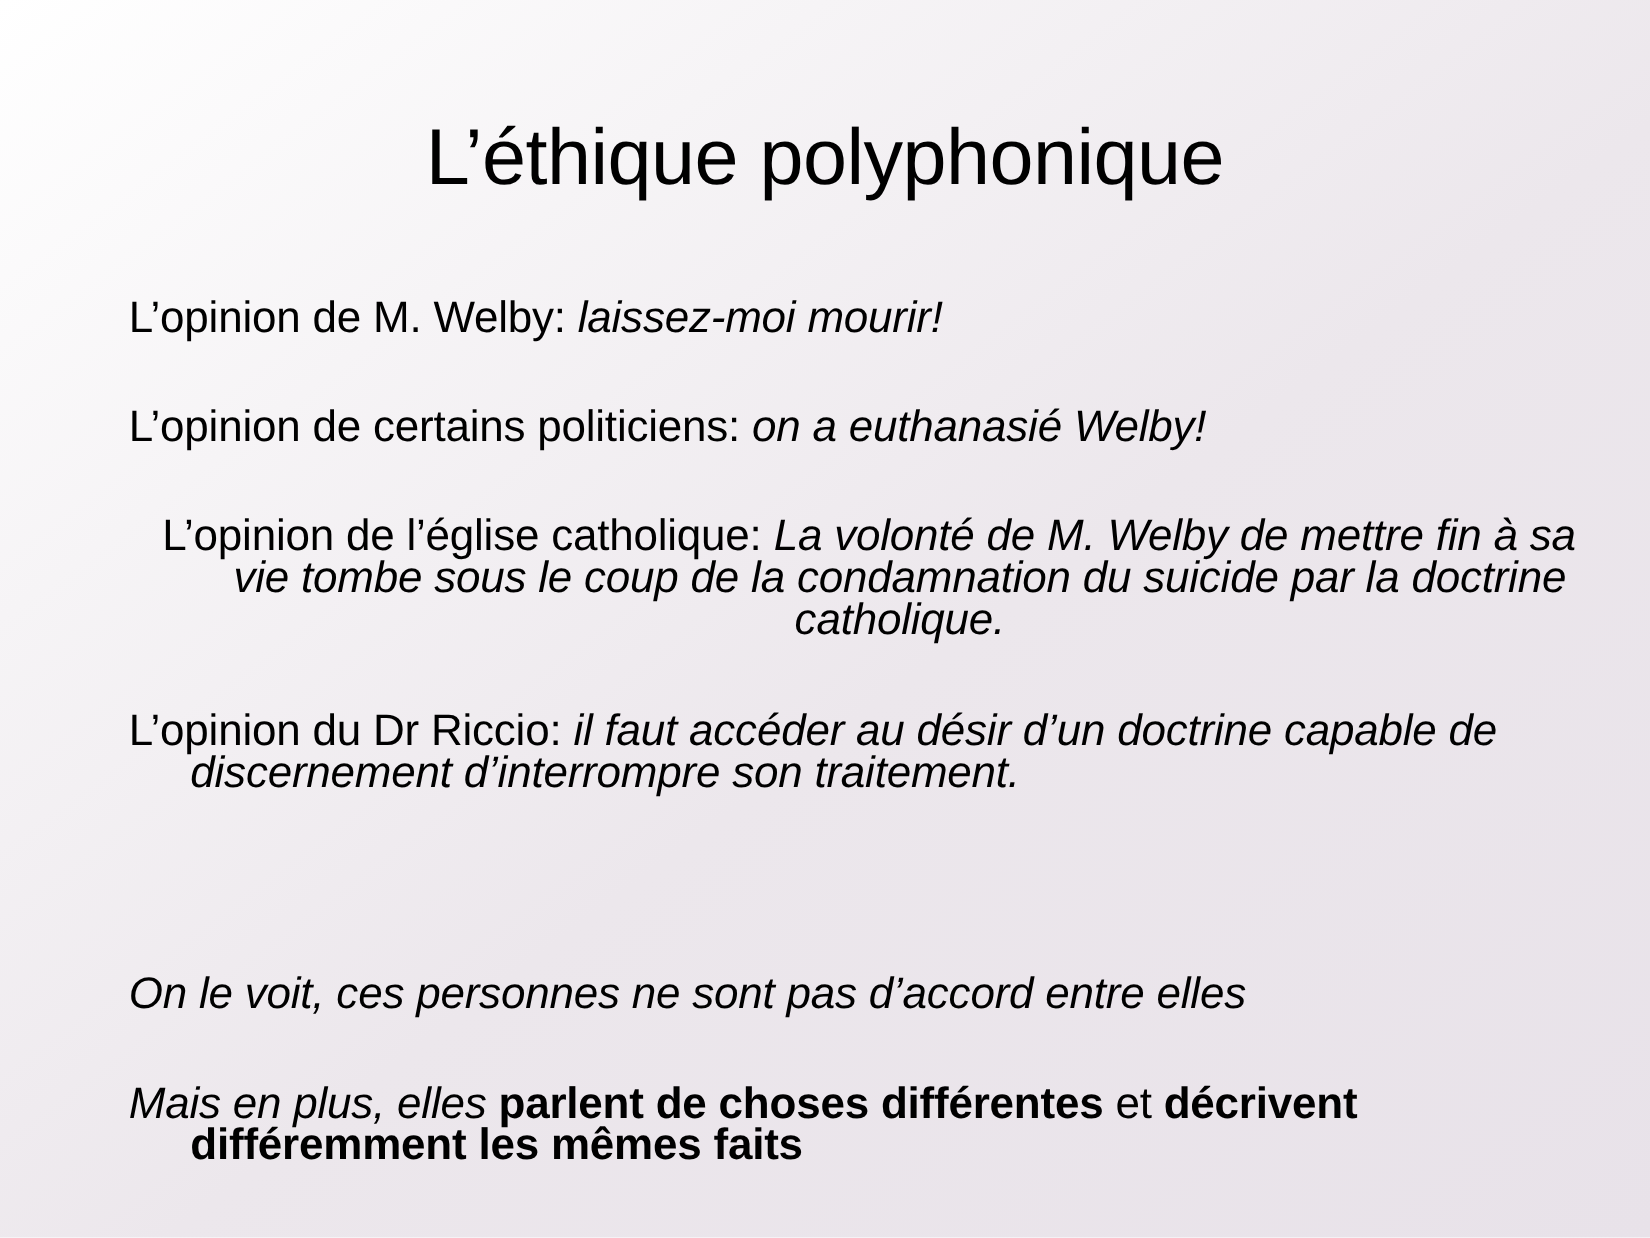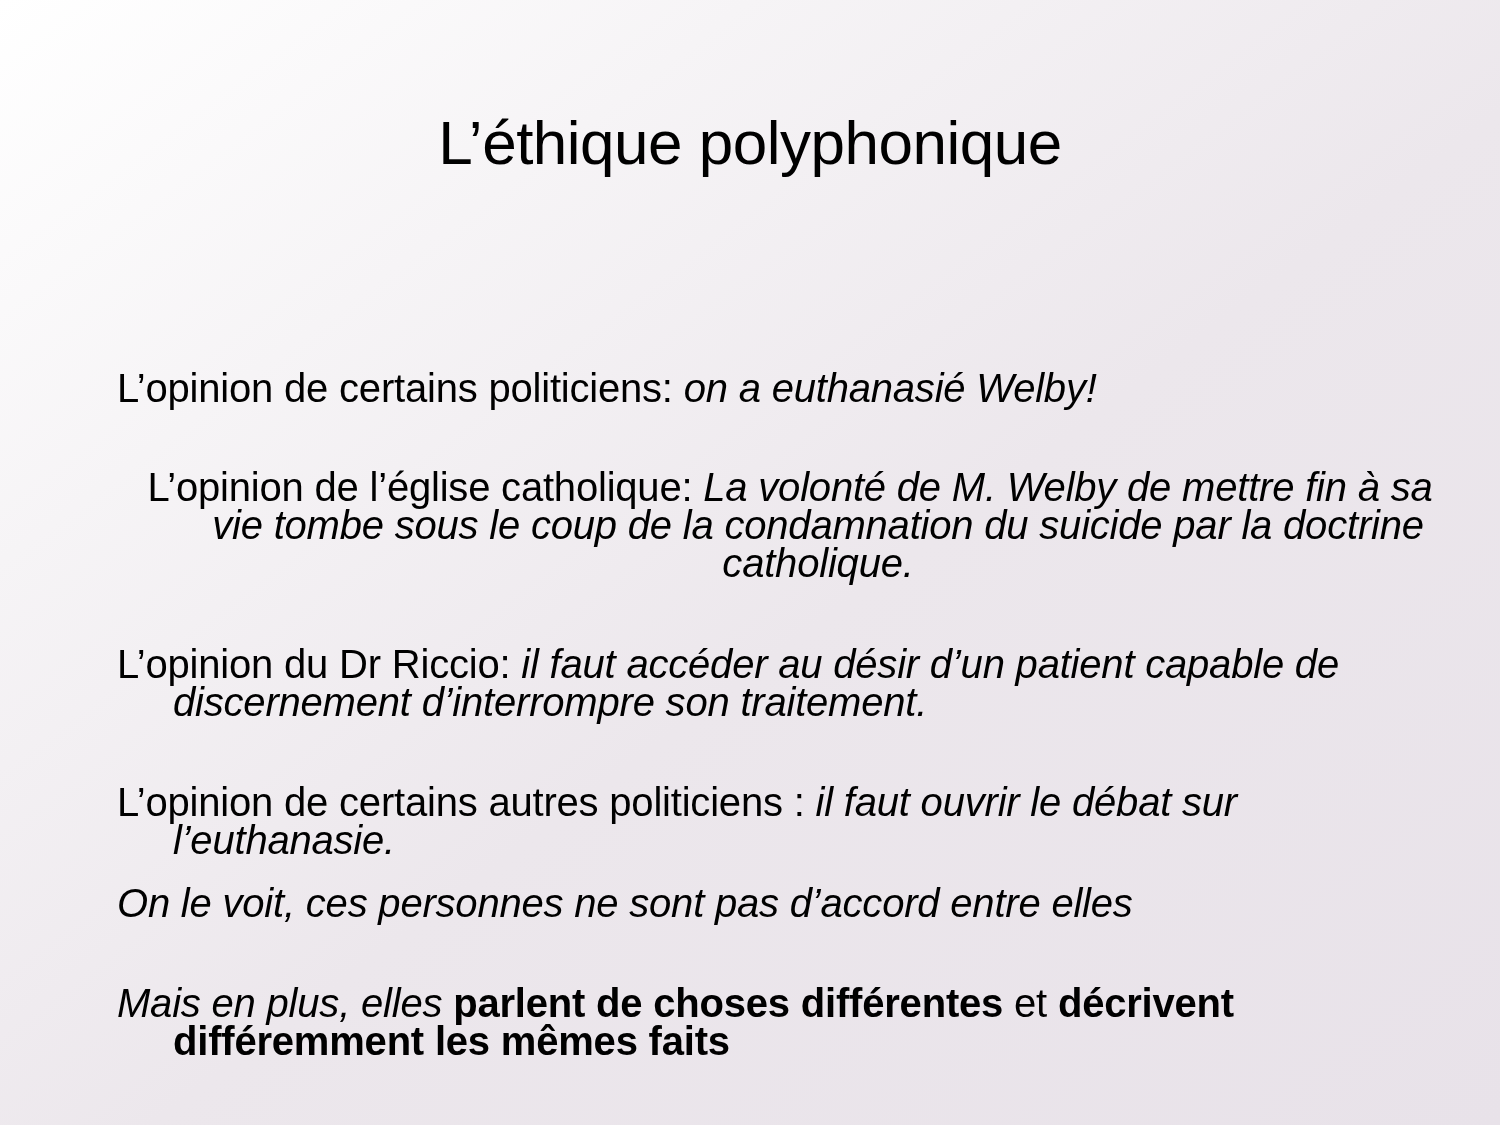--- a/index.html
+++ b/index.html
@@ -19,21 +19,21 @@
       position: absolute;
       left: 0; top: 0;
       width: 1500px; height: 1125px;
     }
     .title {
       position: absolute;
       top: 88px;
       left: 0;
       width: 1500px;
       text-align: center;
-      font-size: 62px;
+      font-size: 72px;
       line-height: 110px;
       font-weight: normal;
       margin: 0;
       letter-spacing: -0.5px;
     }
     .para {
       position: absolute;
       left: 117px;
       width: 1290px;
       font-size: 40px;
@@ -52,25 +52,25 @@
     #p5 { top: 783px; }
     #p6 { top: 884px; }
     #p7 { top: 984px; }
   </style>
 </head>
 <body>
 
 <div class="slide">
   <h1 class="title">L’éthique polyphonique</h1>
 
+  <p class="para" id="p1"><span>L’opinion de M. Welby: </span><i>laissez-moi mourir!</i></p>
 
   <p class="para" id="p2"><span>L’opinion de certains politiciens: </span><i>on a euthanasié Welby!</i></p>
 
   <p class="para" id="p3"><span>L’opinion de l’église catholique: </span><i>La volonté de M. Welby de mettre fin à sa vie tombe sous le coup de la condamnation du suicide par la doctrine catholique.</i></p>
 
-  <p class="para" id="p4"><span>L’opinion du Dr Riccio: </span><i>il faut accéder au désir d’un patient capable de discernement d’interrompre son traitement.</i></p>
+  <p class="para" id="p4"><span>L’opinion du Dr Riccio: </span><i>il faut accéder au désir d’un doctrine capable de discernement d’interrompre son traitement.</i></p>
 
-  <p class="para" id="p5"><span>L’opinion de certains autres politiciens : </span><i>il faut ouvrir le débat sur l’euthanasie.</i></p>
 
   <p class="para" id="p6"><i>On le voit, ces personnes ne sont pas d’accord entre elles</i></p>
 
   <p class="para" id="p7"><i>Mais en plus, elles </i><b>parlent de choses différentes</b><span> et </span><b>décrivent différemment les mêmes faits</b></p>
 </div>
 
 </body></html>

